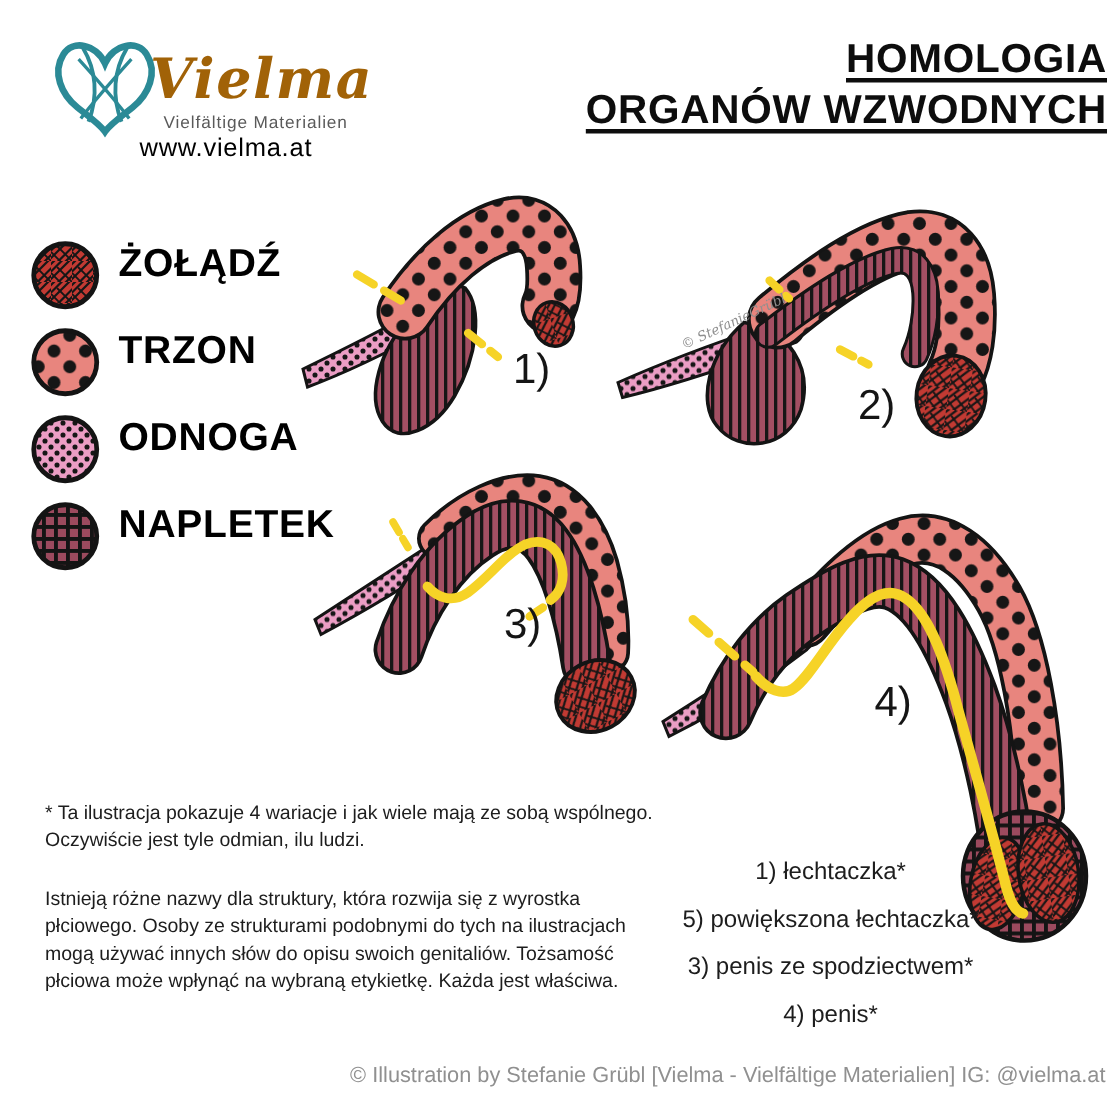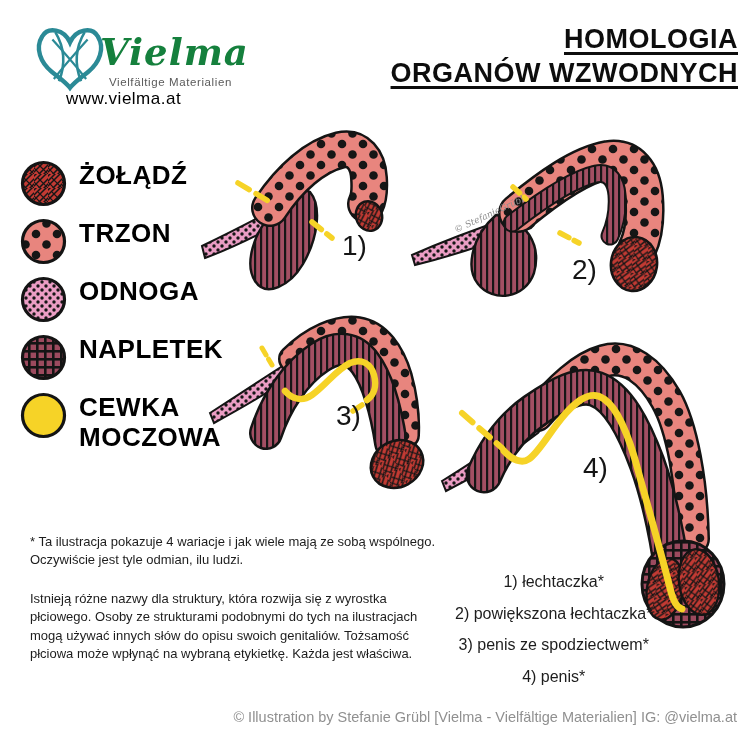--- a/index.html
+++ b/index.html
@@ -4,24 +4,24 @@
 <style>
   html,body{margin:0;padding:0;}
   body{
     width:745px;height:745px;position:relative;background:#ffffff;
     font-family:"Liberation Sans",sans-serif;overflow:hidden;color:#111;
   }
   .abs{position:absolute;}
   
   .brand-script{
     font-family:"DejaVu Serif",serif;font-style:italic;font-weight:700;
-    font-size:37px;color:#15803d;letter-spacing:1px;
+    font-size:37px;color:#a16207;letter-spacing:1px;
   }
   .tagline{font-size:11.5px;color:#5a5a5a;letter-spacing:0.6px;}
-  .website{font-size:17px;color:#000;letter-spacing:0.5px;}
+  .website{font-size:17px;color:#000;letter-spacing:0.5px;margin-left:27px;}
   
   .title{
     left:268px;top:22px;width:470px;text-align:right;
     font-weight:800;font-size:27px;line-height:34px;letter-spacing:0.5px;color:#0d0d0d;
   }
   .title span{text-decoration:underline;text-decoration-thickness:2.5px;text-underline-offset:4px;}
   
   .legend{left:20px;top:160px;}
   .legend-row{display:flex;margin-bottom:11px;height:47px;}
   .legend-row svg{flex:0 0 auto;}
@@ -107,26 +107,20 @@
       <circle cx="23.5" cy="23.5" r="21" fill="url(#p-odnoga)" stroke="#141414" stroke-width="3.2"></circle>
     </svg>
     <div class="legend-label">ODNOGA</div>
   </div>
   <div class="legend-row">
     <svg width="47" height="47">
       <circle cx="23.5" cy="23.5" r="21" fill="url(#p-napletek)" stroke="#141414" stroke-width="3.2"></circle>
     </svg>
     <div class="legend-label">NAPLETEK</div>
   </div>
-  <div class="legend-row">
-    <svg width="47" height="47">
-      <circle cx="23.5" cy="23.5" r="21" fill="#f6d327" stroke="#141414" stroke-width="3.2"></circle>
-    </svg>
-    <div class="legend-label">CEWKA MOCZOWA</div>
-  </div>
 </div>
 
 <div class="abs fig" style="left:200px;top:128px">
   <svg width="195" height="192" viewBox="0 0 195 192">
     <path d="M2,118 C35,102 62,88 80,78 C90,73 96,84 88,91 C64,104 32,120 5,130 Z" fill="url(#p-odnoga)" stroke="#141414" stroke-width="2"></path>
     <path d="M110,64 C122,78 118,110 103,136 C90,158 66,170 55,153 C44,136 54,104 72,86 C84,74 100,58 110,64 Z" fill="url(#p-opuszki)" stroke="#141414" stroke-width="2.4"></path>
     <path d="M70,80 C90,50 115,28 140,22 C158,18 168,32 169,50 C170,65 168,72 166,76" fill="none" stroke="#141414" stroke-width="38" stroke-linecap="round"></path>
     <path d="M70,80 C90,50 115,28 140,22 C158,18 168,32 169,50 C170,65 168,72 166,76" fill="none" stroke="url(#p-trzon)" stroke-width="33" stroke-linecap="round"></path>
     <ellipse cx="169" cy="88" rx="13" ry="15" transform="rotate(-18 169 88)" fill="url(#p-zoladz)" stroke="#141414" stroke-width="2.4"></ellipse>
     <path d="M38,55 L70,74" stroke="#f6d327" stroke-width="5.5" stroke-dasharray="13 8" stroke-linecap="round" fill="none"></path>
@@ -182,18 +176,18 @@
 </div>
 <div class="abs fig-label" style="left:583px;top:452px">4)</div>
 
 <div class="abs notes">
   <p>* Ta ilustracja pokazuje 4 wariacje i jak wiele mają ze sobą wspólnego. Oczywiście jest tyle odmian, ilu ludzi.</p>
   <p>Istnieją różne nazwy dla struktury, która rozwija się z wyrostka płciowego. Osoby ze strukturami podobnymi do tych na ilustracjach mogą używać innych słów do opisu swoich genitaliów. Tożsamość płciowa może wpłynąć na wybraną etykietkę. Każda jest właściwa.</p>
 </div>
 
 <div class="abs variant-list">
   <div>1) łechtaczka*</div>
-  <div>2) powiększona łechtaczka*</div>
+  <div>5) powiększona łechtaczka*</div>
   <div>3) penis ze spodziectwem*</div>
   <div>4) penis*</div>
 </div>
 
 <div class="abs footer">© Illustration by Stefanie Grübl [Vielma - Vielfältige Materialien] IG: @vielma.at</div>
 
 </body></html>

